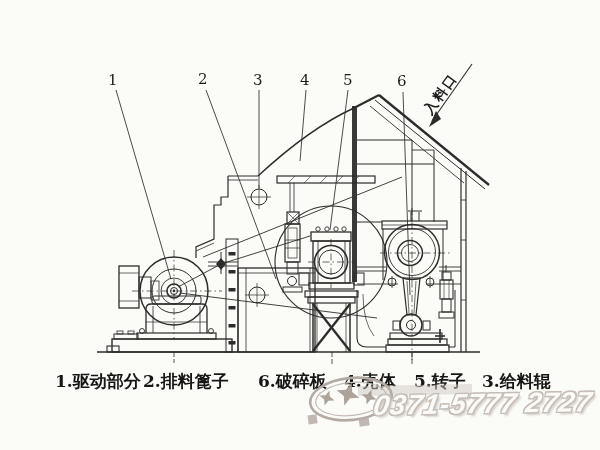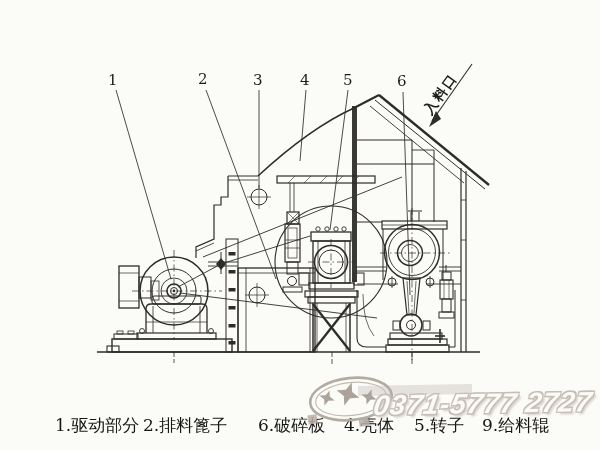--- a/index.html
+++ b/index.html
@@ -21,21 +21,21 @@
   }
   .inlet-label{
     position:absolute;left:441px;top:94px;z-index:2;
     transform:translate(-50%,-50%) rotate(-54deg);
     font-family:"DejaVu Serif","Liberation Serif",serif;
     font-size:13.5px;font-weight:700;color:#1d1c1b;letter-spacing:2px;white-space:nowrap;
   }
   .legend-item{
     position:absolute;top:370px;z-index:2;
     font-family:"DejaVu Serif","Liberation Serif",serif;
-    font-size:17px;font-weight:400;color:#171615;white-space:nowrap;margin-top:44px;
+    font-size:17px;font-weight:700;color:#171615;white-space:nowrap;
   }
   .phone{
     position:absolute;left:374px;top:388px;z-index:4;
     font-family:"Liberation Sans",sans-serif;
     font-size:28px;font-weight:700;font-style:italic;
     letter-spacing:1px;white-space:nowrap;
     transform:skewX(-10deg) rotate(-1deg);
     color:#fbfaf7;
     text-shadow:-1.4px -1.4px 0 #c6beb6, 1.4px -1.4px 0 #c6beb6,
                 -1.4px 1.4px 0 #c6beb6, 1.4px 1.4px 0 #c6beb6,
@@ -274,21 +274,21 @@
 <span class="callout-num" style="left:397px;top:72px">6</span>
 
 <span class="inlet-label">入料口</span>
 
 <div>
   <span class="legend-item" style="left:55px">1.驱动部分</span>
   <span class="legend-item" style="left:143px">2.排料篦子</span>
   <span class="legend-item" style="left:258px">6.破碎板</span>
   <span class="legend-item" style="left:344px">4.壳体</span>
   <span class="legend-item" style="left:414px">5.转子</span>
-  <span class="legend-item" style="left:482px">9.给料辊</span>
+  <span class="legend-item" style="left:482px">3.给料辊</span>
 </div>
 
 <svg class="layer" width="600" height="450" viewBox="0 0 600 450" style="z-index:3;pointer-events:none">
   <rect x="358" y="385" width="114" height="10" fill="#cfc8c1" opacity="0.5" transform="rotate(-1 415 390)"></rect>
   <g transform="rotate(-6 351 399)">
     <ellipse cx="351" cy="399" rx="41" ry="21" fill="none" stroke="#b3aaa2" stroke-width="2.6"></ellipse>
     <ellipse cx="351" cy="399" rx="35.5" ry="16.5" fill="none" stroke="#c4bcb4" stroke-width="1.2"></ellipse>
   </g>
   <g fill="#a69c93" opacity="0.92">
     <path d="M327,390 L329.2,395.8 L335,398 L329.2,400.2 L327,406 L324.8,400.2 L319,398 L324.8,395.8 Z" transform="rotate(18 327 398)"></path>

